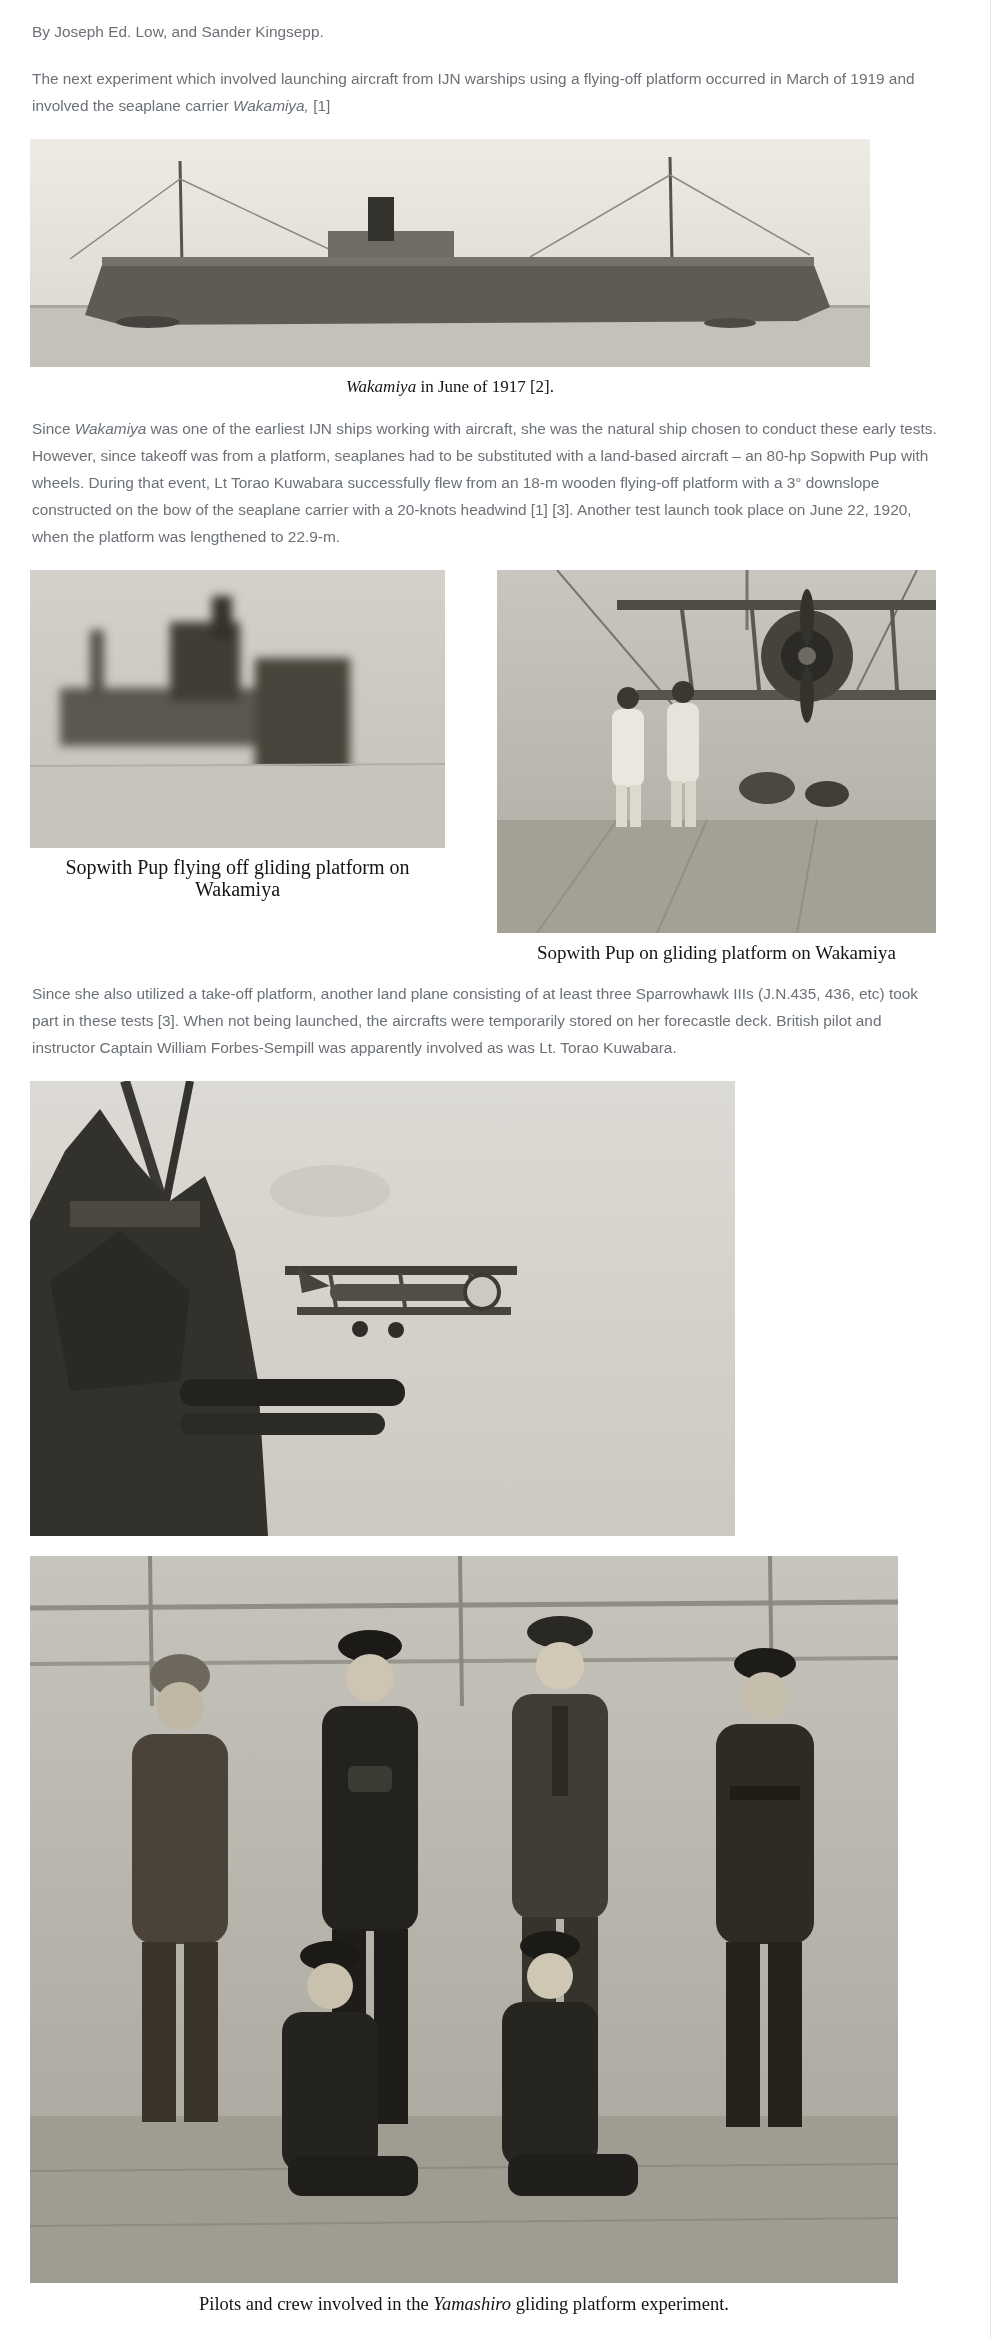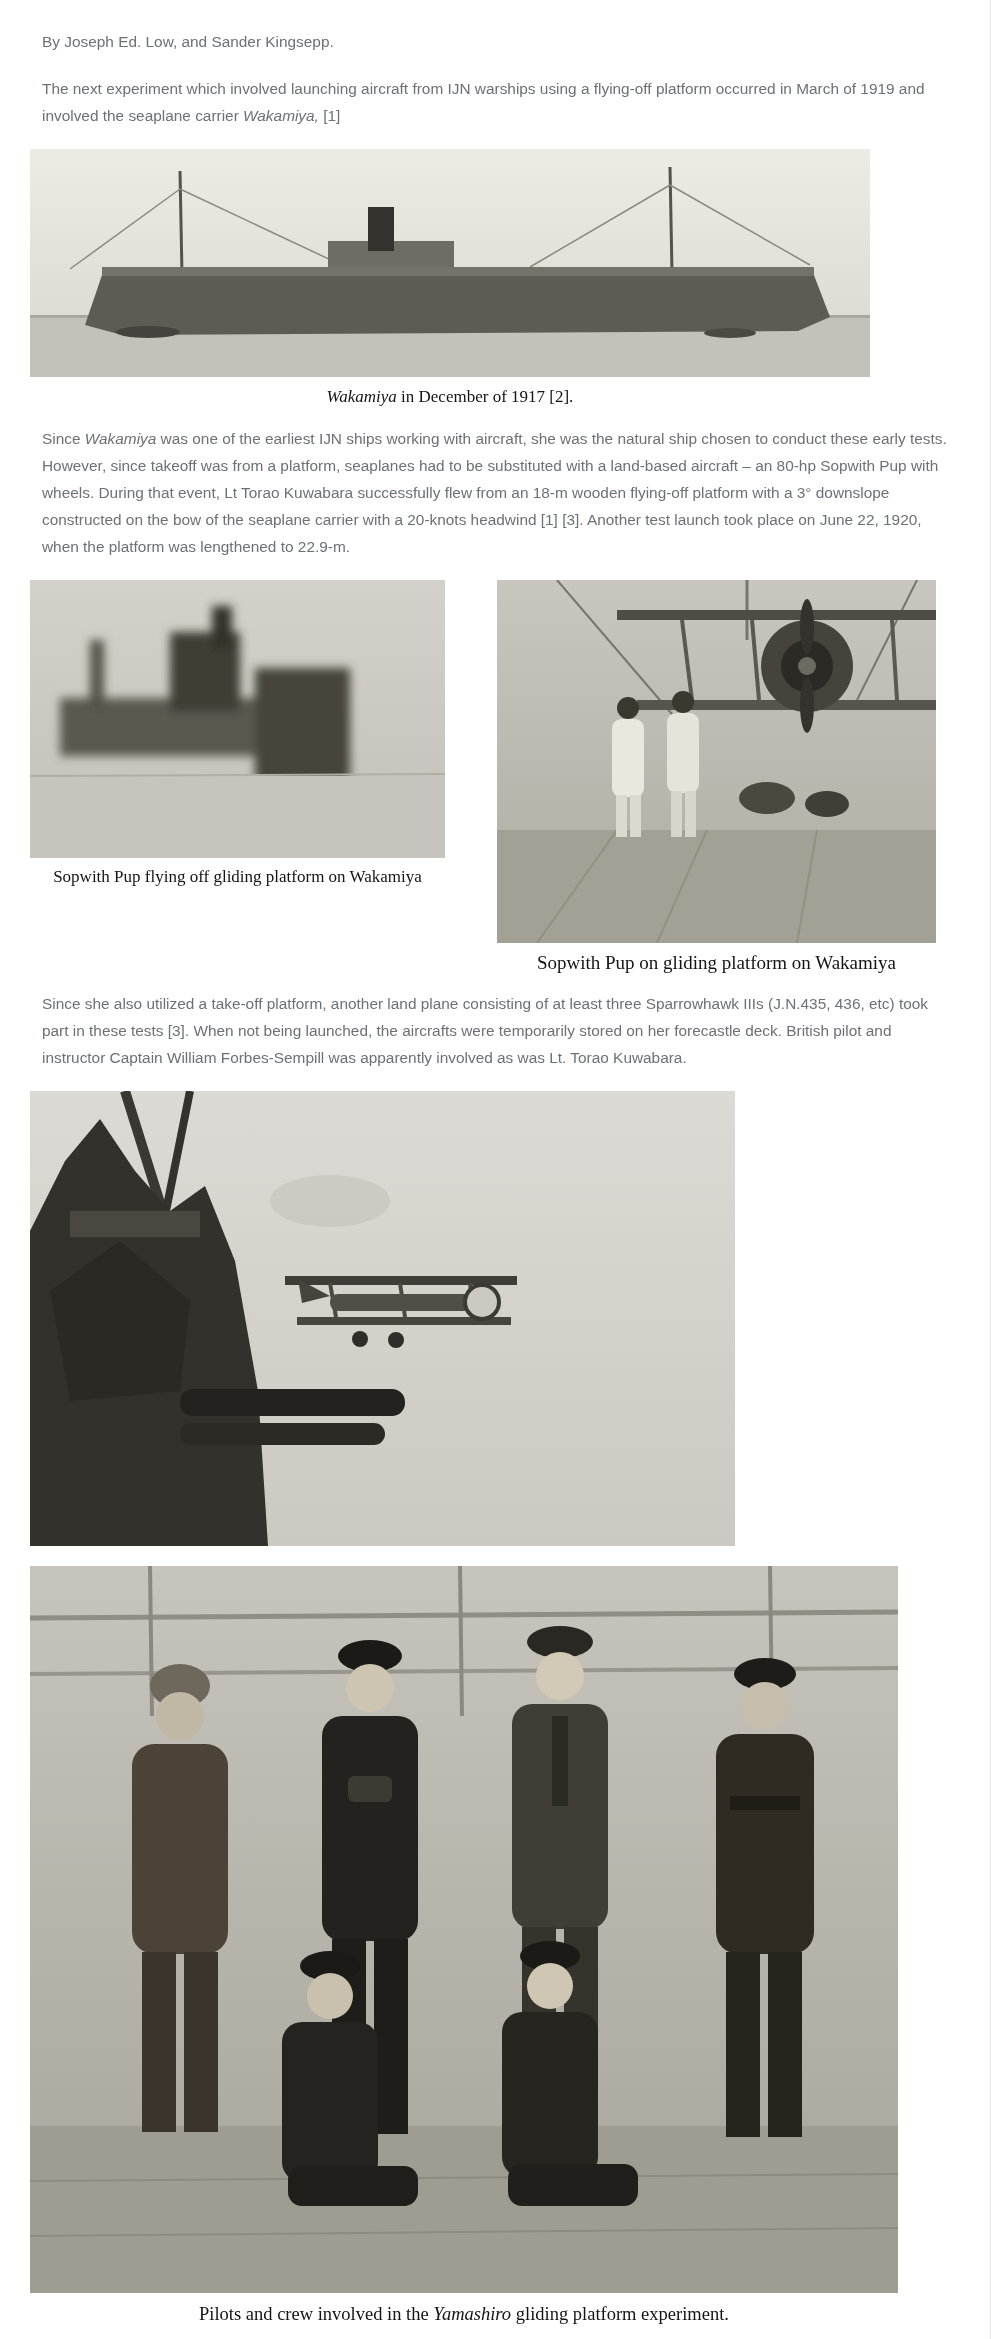--- a/index.html
+++ b/index.html
@@ -9,37 +9,37 @@
     width: 991px;
     min-height: 2339px;
     border-right: 1px solid #e7e7e7;
     padding: 16px 30px 10px 30px;
   }
   .byline, .para {
     color: #6b7177;
     font-size: 15.4px;
     line-height: 27px;
     max-width: 905px;
-    margin: 12px;
+    margin: 2px;
   }
   .byline { margin-bottom: 20px; }
   .para { margin-top: 16px; }
   .para em, .byline em { }
   figure { margin: 20px 0 0 0; }
   .photo { display: block; background: #d5d3cc; }
   .photo svg { display: block; }
   figcaption {
     font-family: "Liberation Serif", serif;
     color: #141414;
     text-align: center;
     margin-top: 8px;
   }
   figcaption em { font-style: italic; }
   .cap-lg { font-size: 17px; line-height: 24px; }
-  .cap-sm { font-size: 17px; line-height: 22px; }
+  .cap-sm { font-size: 20px; line-height: 22px; }
   .cap-md { font-size: 19px; line-height: 23px; }
   .cap-xl { font-size: 18.5px; line-height: 26px; }
   .figure-row { display: flex; align-items: flex-start; gap: 52px; margin-top: 20px; }
   .figure-row figure { margin: 0; }
   .w-ship  { width: 840px; }
   .w-left  { width: 415px; }
   .w-right { width: 439px; }
   .w-big   { width: 705px; }
   .w-crew  { width: 868px; }
 </style>
@@ -71,21 +71,21 @@
         <line x1="640" y1="36" x2="500" y2="118" stroke="#8b897f" stroke-width="1.5"></line>
         <line x1="640" y1="36" x2="780" y2="116" stroke="#8b897f" stroke-width="1.5"></line>
         <rect x="298" y="92" width="126" height="34" fill="#6e6c64"></rect>
         <rect x="338" y="58" width="26" height="44" fill="#33322d"></rect>
         <path d="M55 176 L72 126 L782 121 L800 168 L768 182 L92 186 Z" fill="#5d5b54"></path>
         <rect x="72" y="118" width="712" height="9" fill="#757369"></rect>
         <ellipse cx="118" cy="183" rx="32" ry="6" fill="#45433d"></ellipse>
         <ellipse cx="700" cy="184" rx="26" ry="5" fill="#4c4a43"></ellipse>
       </svg>
     </div>
-    <figcaption class="cap-lg w-ship"><em>Wakamiya</em><span> in December of 1917 [2].</span></figcaption>
+    <figcaption class="cap-lg w-ship"><em>Wakamiya</em><span> in June of 1917 [2].</span></figcaption>
   </figure>
 
   <p class="para"><span>Since </span><em>Wakamiya</em><span> was one of the earliest IJN ships working with aircraft, she was the natural ship chosen to conduct these early tests. However, since takeoff was from a platform, seaplanes had to be substituted with a land-based aircraft – an 80-hp Sopwith Pup with wheels. During that event, Lt Torao Kuwabara successfully flew from an 18-m wooden flying-off platform with a 3° downslope constructed on the bow of the seaplane carrier with a 20-knots headwind [1] [3]. Another test launch took place on June 22, 1920, when the platform was lengthened to 22.9-m.</span></p>
 
   <div class="figure-row">
     <figure>
       <div class="photo w-left">
         <svg width="415" height="278" viewBox="0 0 415 278" preserveAspectRatio="none">
           <defs>
             <linearGradient id="fog2" x1="0" y1="0" x2="0" y2="1">

